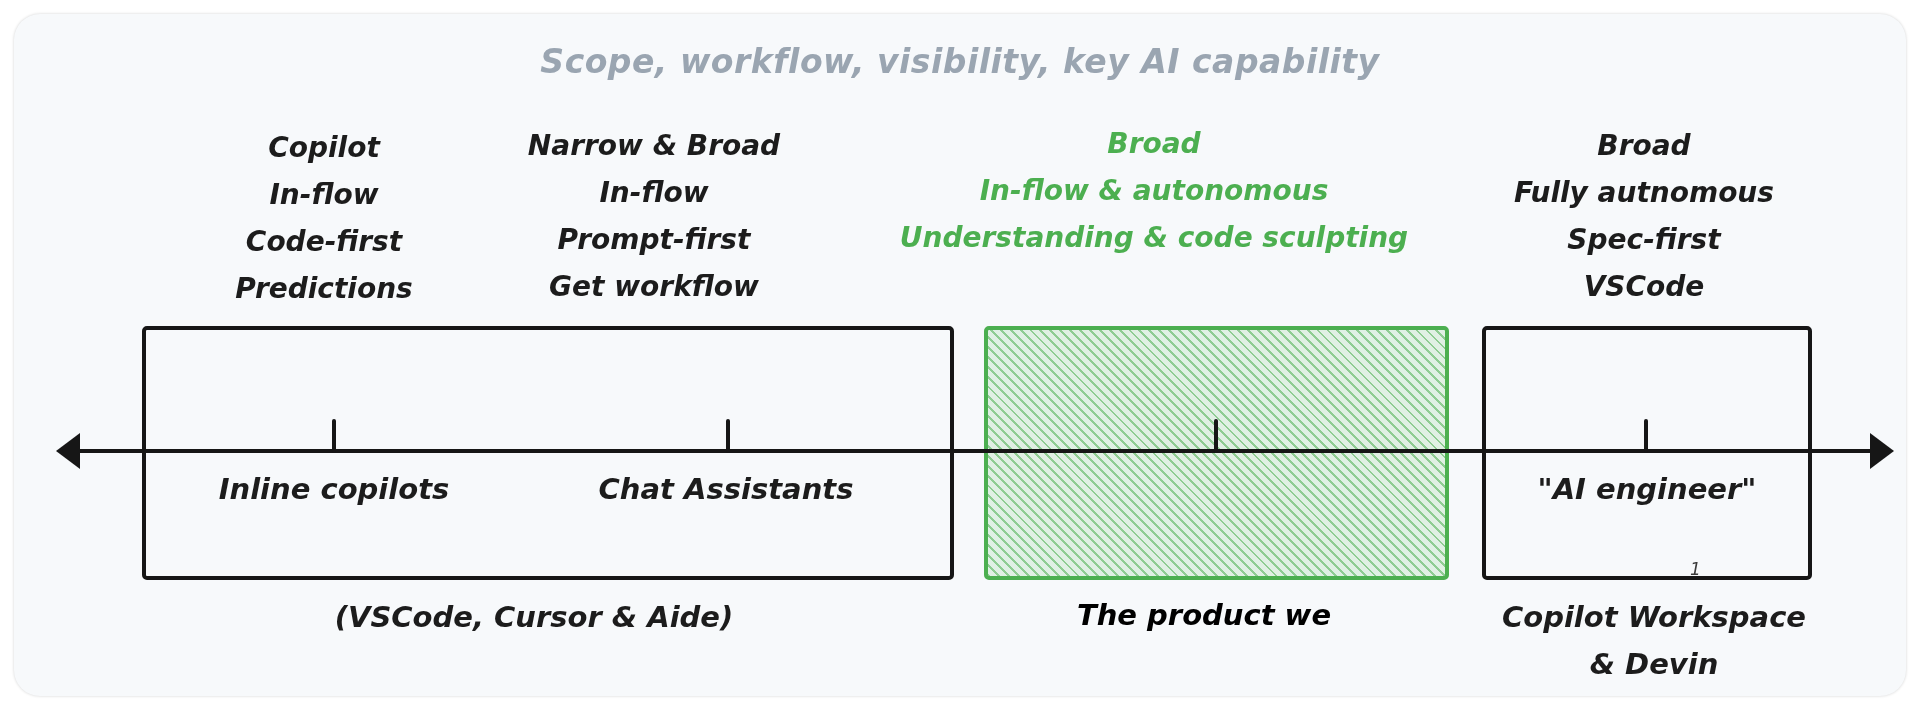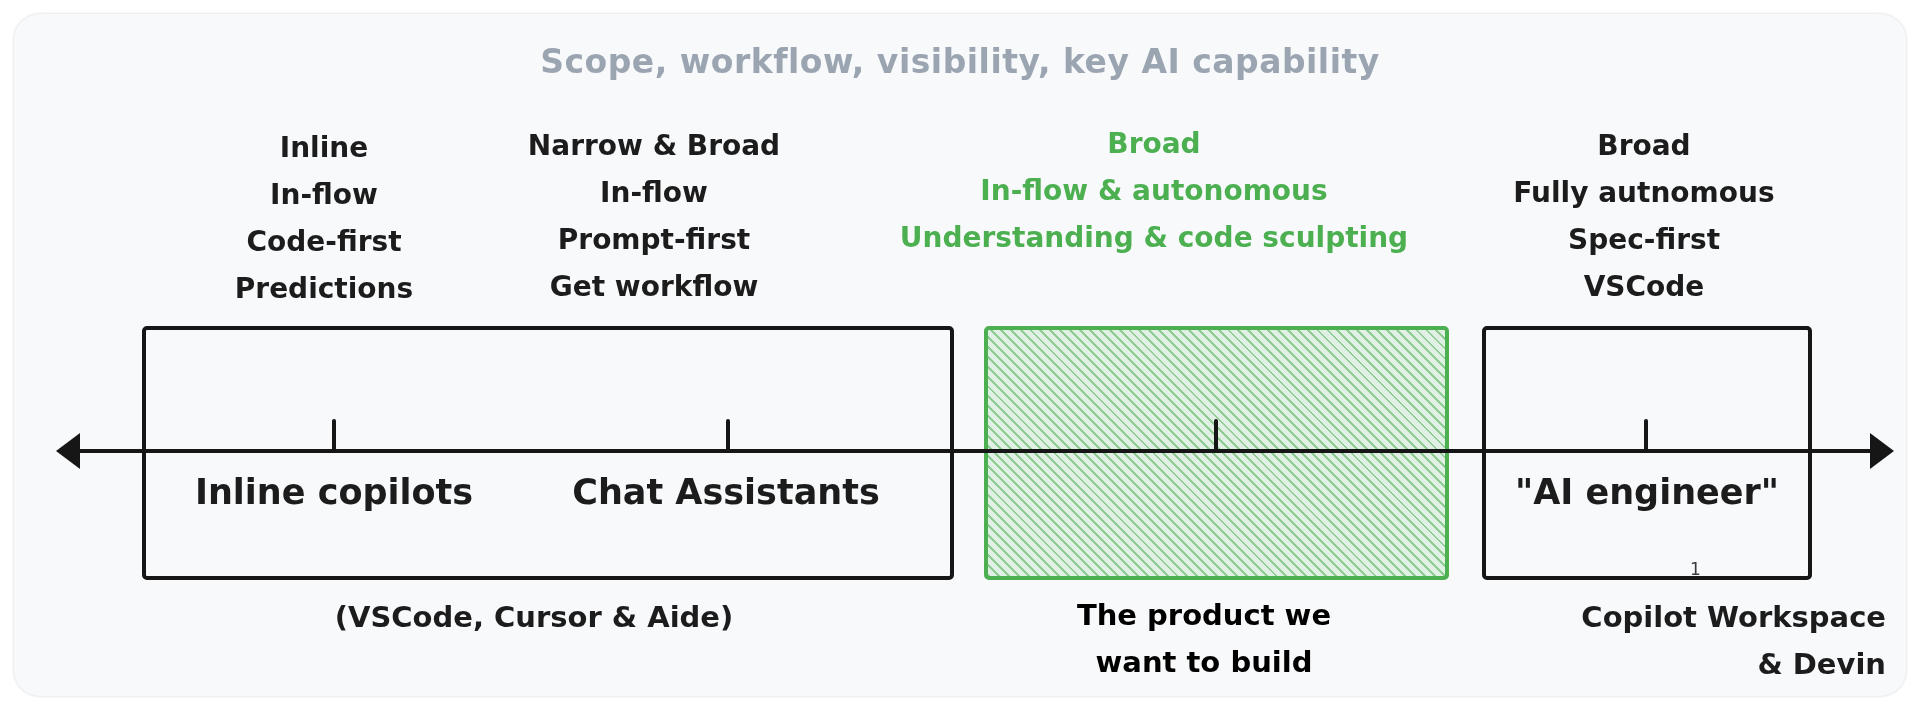--- a/index.html
+++ b/index.html
@@ -10,20 +10,21 @@
     background: #ffffff;
     font-family: "DejaVu Sans", sans-serif;
   }
 
   #canvas {
     position: relative;
     width: 1920px;
     height: 710px;
     background: #ffffff;
     overflow: hidden;
+    font-style: italic;
   }
 
   
   #card {
     position: absolute;
     left: 14px;
     top: 14px;
     width: 1892px;
     height: 682px;
     background: #f7f9fb;
@@ -120,21 +121,21 @@
         rgba(76,175,80,0.55) 2px,
         rgba(76,175,80,0) 2px,
         rgba(76,175,80,0) 7px);
   }
 
   
   .cat-label {
     position: absolute;
     text-align: center;
     font-family: "DejaVu Sans", sans-serif;
-    font-size: 35px;
+    font-size: 29px;
     font-weight: 700;
     color: #1c1c1c;
     white-space: nowrap;
     top: 458px;
   }
 
   
   .foot {
     position: absolute;
     text-align: center;
@@ -143,21 +144,21 @@
     font-weight: 700;
     line-height: 47px;
     color: #1c1c1c;
     white-space: nowrap;
   }
   .foot.green { color: #000000; }
   .foot .ln { display: block; }
 
   #foot-left   { left: 160px;  top: 580px; width: 720px; }
   #foot-mid    { left: 960px;  top: 578px; width: 460px; }
-  #foot-right  { left: 1472px; top: 580px; width: 400px; text-align: right; }
+  #foot-right  { left: 1440px; top: 580px; width: 400px; }
 
   
   #footnote-marker {
     position: absolute;
     left: 1676px;
     top: 545px;
     font-family: "DejaVu Sans", sans-serif;
     font-size: 17px;
     font-weight: 400;
     color: #3a3a3a;
@@ -165,21 +166,21 @@
 </style>
 </head>
 <body>
 
 <div id="canvas">
   <div id="card">
 
     <div id="title">Scope, workflow, visibility, key AI capability</div>
 
     <div class="attr-col" id="attr-1">
-      <span class="ln">Inline</span>
+      <span class="ln">Copilot</span>
       <span class="ln">In-flow</span>
       <span class="ln">Code-first</span>
       <span class="ln">Predictions</span>
     </div>
 
     <div class="attr-col" id="attr-2">
       <span class="ln">Narrow &amp; Broad</span>
       <span class="ln">In-flow</span>
       <span class="ln">Prompt-first</span>
       <span class="ln">Get workflow</span>
@@ -221,21 +222,20 @@
     <div class="cat-label" style="left:1470px; width:326px;">"AI engineer"</div>
 
     <div id="footnote-marker">1</div>
 
     <div class="foot" id="foot-left">
       <span class="ln">(VSCode, Cursor &amp; Aide)</span>
     </div>
 
     <div class="foot green" id="foot-mid">
       <span class="ln">The product we</span>
-      <span class="ln">want to build</span>
     </div>
 
     <div class="foot" id="foot-right">
       <span class="ln">Copilot Workspace</span>
       <span class="ln">&amp; Devin</span>
     </div>
 
   </div>
 </div>
 

